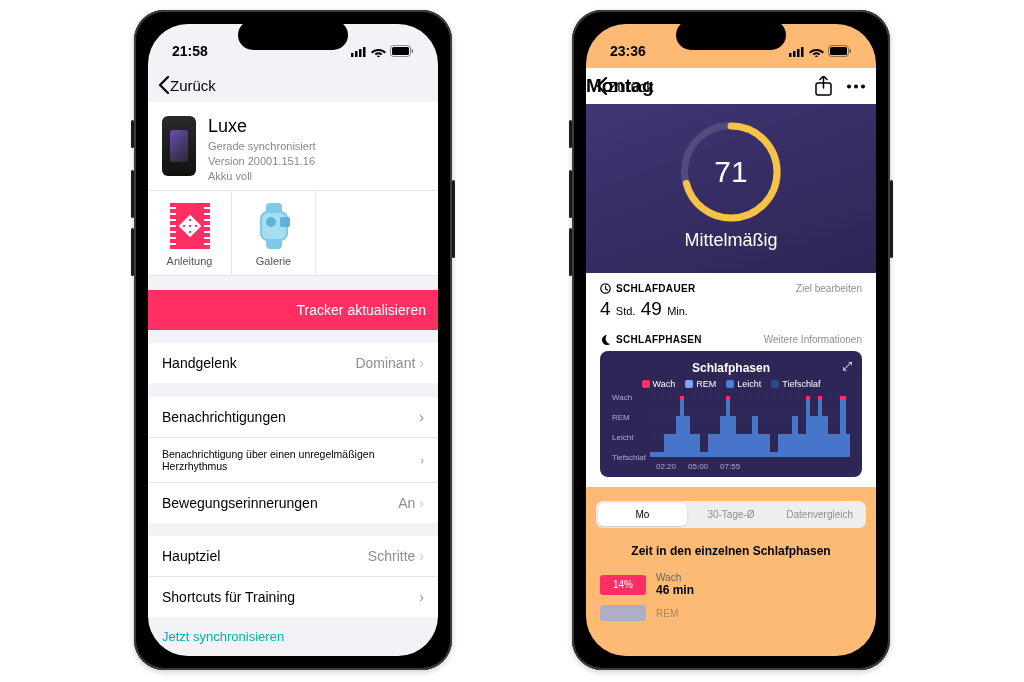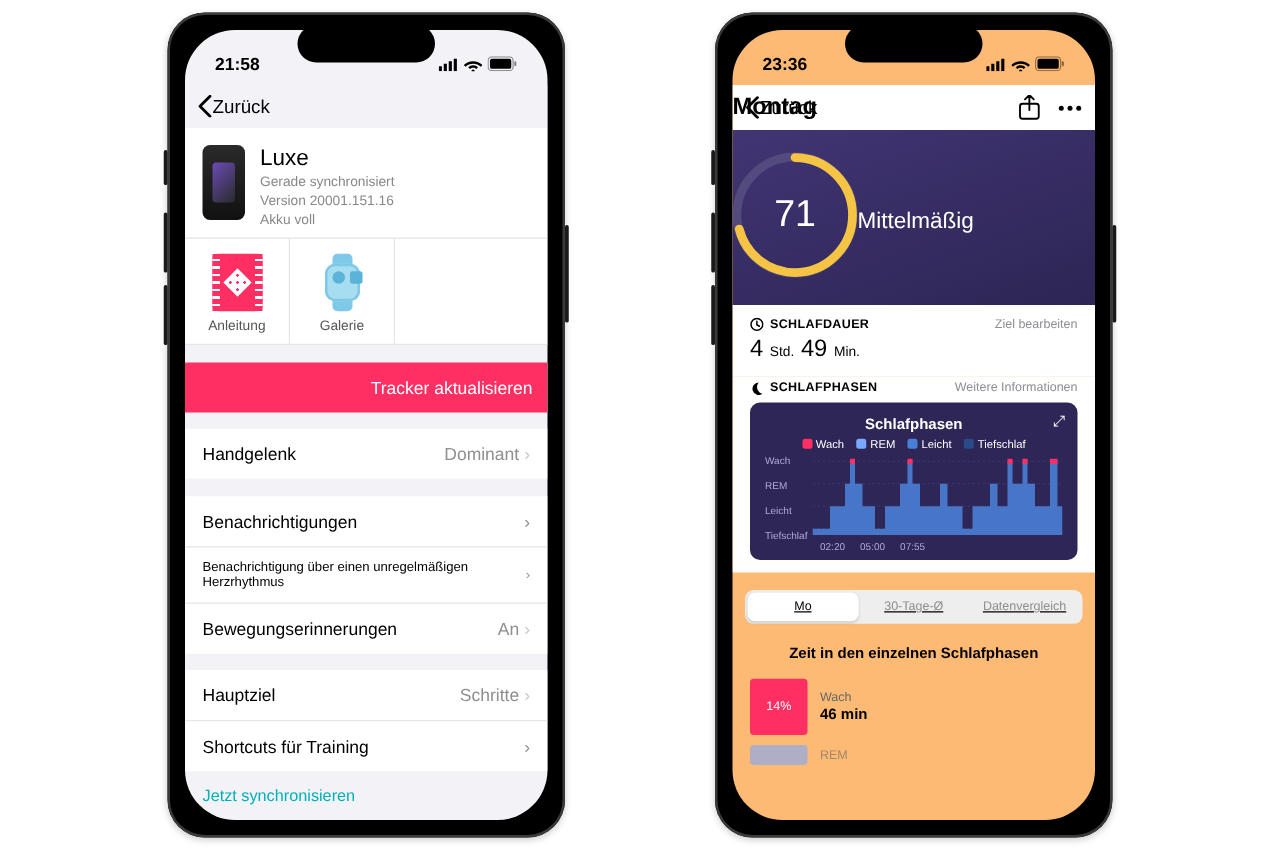--- a/index.html
+++ b/index.html
@@ -168,21 +168,21 @@
   }
   .row.small { font-size: 10.5px; padding: 10px 14px; }
   .row .val { color: #8e8e93; display:flex; align-items:center; gap:4px; }
   .row:last-child { border-bottom: none; }
 
   .sync-link { padding: 12px 14px; color:#00b0b9; font-size:13px; }
 
   
   .hero {
     background: linear-gradient(160deg,#413574 0%, #2d2554 100%);
-    display:flex; flex-direction:row; align-items:center;
+    display:flex; flex-direction:column; align-items:center;
     padding: 18px 0 22px;
     color:#fff;
   }
   .ring { width:100px; height:100px; position:relative; display:flex; align-items:center; justify-content:center; }
   .ring-track { position:absolute; inset:0; border-radius:50%; border:7px solid #534a7e; }
   .ring-arc { position:absolute; inset:0; }
   .ring-score { font-size:30px; font-weight:300; }
   .hero-label { margin-top:8px; font-size:18px; font-weight:300; }
 
   .sec {
@@ -226,29 +226,28 @@
   .chart-area svg { width:100%; height:100%; display:block; }
   .xticks { position:absolute; left:38px; right:0; bottom:-2px; display:flex; justify-content:flex-start; padding: 0 6px; gap: 12px; }
 
   .seg {
     margin: 14px 10px 10px;
     background:#eee;
     border-radius: 7px;
     display:flex;
     padding:2px;
     font-size:10px;
-    text-decoration:underline;
   }
   .seg div { flex:1; text-align:center; padding:6px 0; color:#8e8e93; border-radius:6px; }
   .seg .active { background:#fff; color:#000; box-shadow:0 1px 2px rgba(0,0,0,.15); }
 
   .sec-title { text-align:center; font-size:12px; font-weight:600; padding:6px 0 10px; }
 
   .phase-row { display:flex; align-items:center; gap:10px; padding: 4px 14px; }
-  .phase-pill { width:46px; height:45px; border-radius:3px; display:flex; align-items:center; justify-content:center; font-size:10px; color:#fff; }
+  .phase-pill { width:46px; height:20px; border-radius:3px; display:flex; align-items:center; justify-content:center; font-size:10px; color:#fff; }
   .phase-row .info .lbl { font-size:10px; color:#666; }
   .phase-row .info .dur { font-size:12px; font-weight:600; }
 
   .chev { color:#c7c7cc; }
 </style>
 </head>
 <body>
 
 <div class="phone">
   <div class="side-btn sb-left1"></div>

